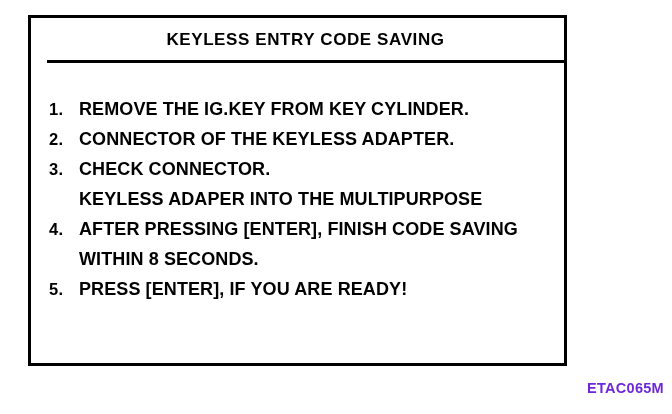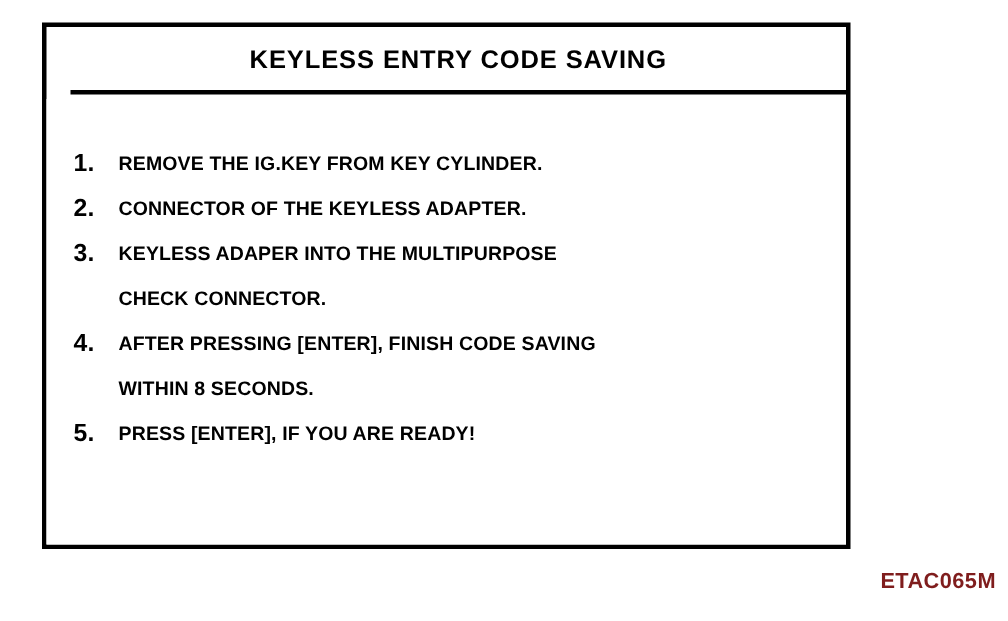--- a/index.html
+++ b/index.html
@@ -95,36 +95,36 @@
     text-align: left;
     letter-spacing: 0.2px;
   }
 
   .step-lines {
     flex: 1 1 auto;
     min-width: 0;
   }
 
   .step-line {
-    font-size: 13px;
+    font-size: 18px;
     font-weight: bold;
     color: #000000;
     line-height: 30px;
     white-space: nowrap;
     letter-spacing: 0.1px;
   }
 
   
   .figure-ref {
     position: absolute;
     right: 8px;
     top: 381px;
     font-size: 14.5px;
     font-weight: bold;
-    color: #7f1d1d;
+    color: #6d28d9;
     letter-spacing: 0.3px;
     line-height: 1;
     white-space: nowrap;
   }
 </style>
 </head>
 <body>
 
 <div id="canvas">
 
@@ -144,22 +144,22 @@
           </li>
           <li class="step">
             <span class="step-number">2.</span>
             <span class="step-lines">
               <div class="step-line">CONNECTOR OF THE KEYLESS ADAPTER.</div>
             </span>
           </li>
           <li class="step">
             <span class="step-number">3.</span>
             <span class="step-lines">
+              <div class="step-line">CHECK CONNECTOR.</div>
               <div class="step-line">KEYLESS ADAPER INTO THE MULTIPURPOSE</div>
-              <div class="step-line">CHECK CONNECTOR.</div>
             </span>
           </li>
           <li class="step">
             <span class="step-number">4.</span>
             <span class="step-lines">
               <div class="step-line">AFTER PRESSING [ENTER], FINISH CODE SAVING</div>
               <div class="step-line">WITHIN 8 SECONDS.</div>
             </span>
           </li>
           <li class="step">

